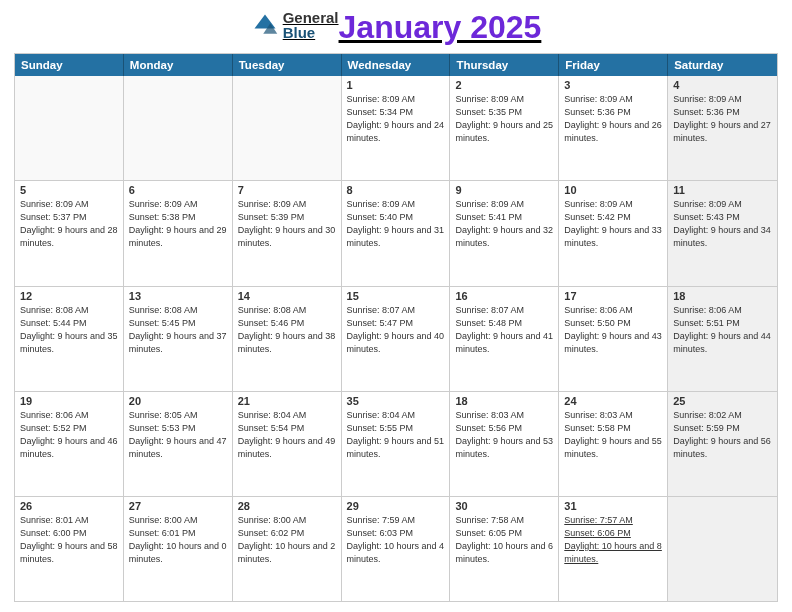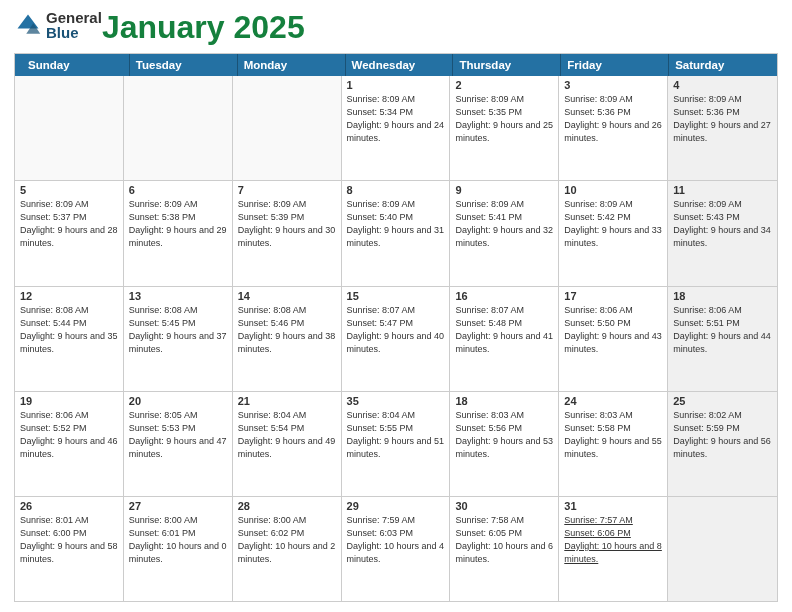--- a/index.html
+++ b/index.html
@@ -12,23 +12,24 @@
     }
     .page {
       width: 792px;
       height: 612px;
       padding: 10px 14px;
       display: flex;
       flex-direction: column;
     }
     .header {
       display: flex;
-      justify-content: flex-start;
+      justify-content: center;
       align-items: flex-start;
       margin-bottom: 8px;
+      text-decoration: underline;
     }
     .logo {
       display: flex;
       align-items: center;
       gap: 4px;
     }
     .logo-text {
       display: flex;
       flex-direction: column;
       line-height: 1;
@@ -46,38 +47,37 @@
     .logo-icon {
       width: 28px;
       height: 28px;
     }
     .title-block {
       text-align: right;
     }
     .month-title {
       font-size: 32px;
       font-weight: bold;
-      color: #15803d;
+      color: #6d28d9;
       line-height: 1.1;
     }
     .subtitle {
       font-size: 13px;
       color: #555;
     }
     .calendar {
       flex: 1;
       display: flex;
       flex-direction: column;
       border: 1px solid #ccc;
     }
     .cal-header {
       display: grid;
       grid-template-columns: repeat(7, 1fr);
       background: #2471a3;
-      padding-left: 7px;
     }
     .cal-header-cell {
       color: #fff;
       font-size: 11.5px;
       font-weight: bold;
       padding: 5px 6px;
       text-align: left;
       border-right: 1px solid #1a5276;
     }
     .cal-header-cell:last-child { border-right: none; }
@@ -133,22 +133,22 @@
       </div>
     </div>
     <div class="title-block">
       <div class="month-title">January 2025</div>
     </div>
   </div>
 
   <div class="calendar">
     <div class="cal-header" id="cal-header">
         <div class="cal-header-cell">Sunday</div>
+        <div class="cal-header-cell">Monday</div>
         <div class="cal-header-cell">Tuesday</div>
-        <div class="cal-header-cell">Monday</div>
         <div class="cal-header-cell">Wednesday</div>
         <div class="cal-header-cell">Thursday</div>
         <div class="cal-header-cell">Friday</div>
         <div class="cal-header-cell">Saturday</div>
       </div>
     <div class="cal-body" id="cal-body">
         <div class="cal-row">
           <div class="cal-cell empty"></div>
           <div class="cal-cell empty"></div>
           <div class="cal-cell empty"></div>

